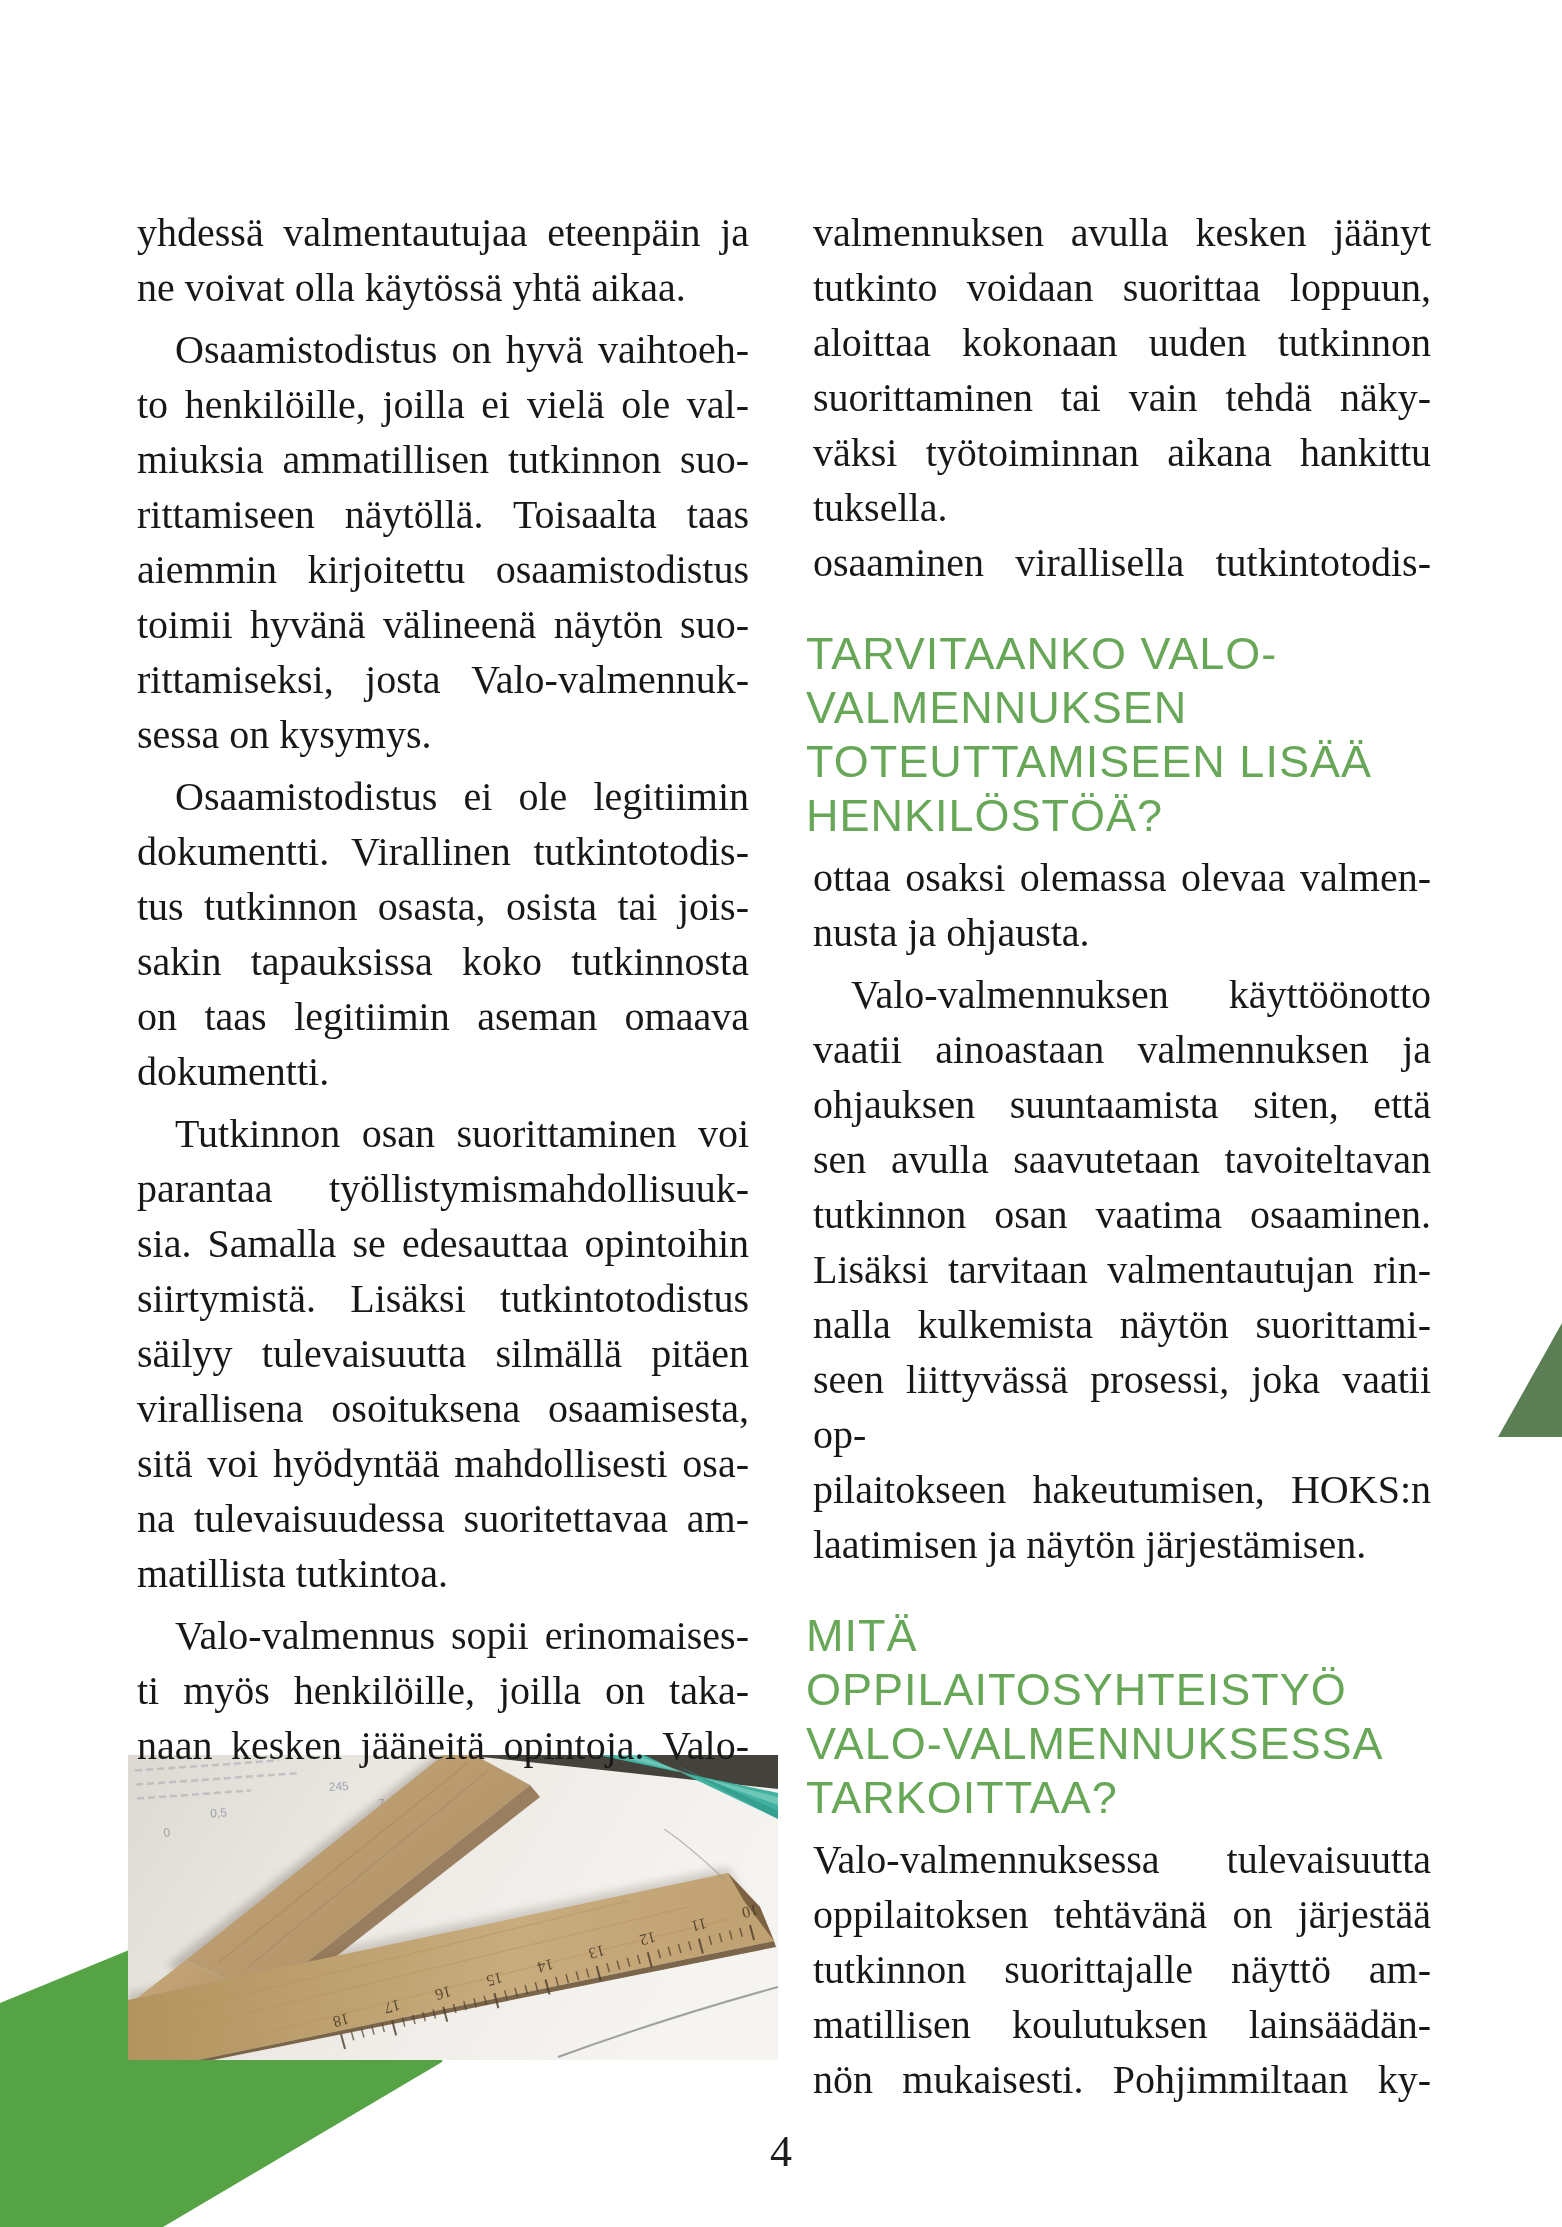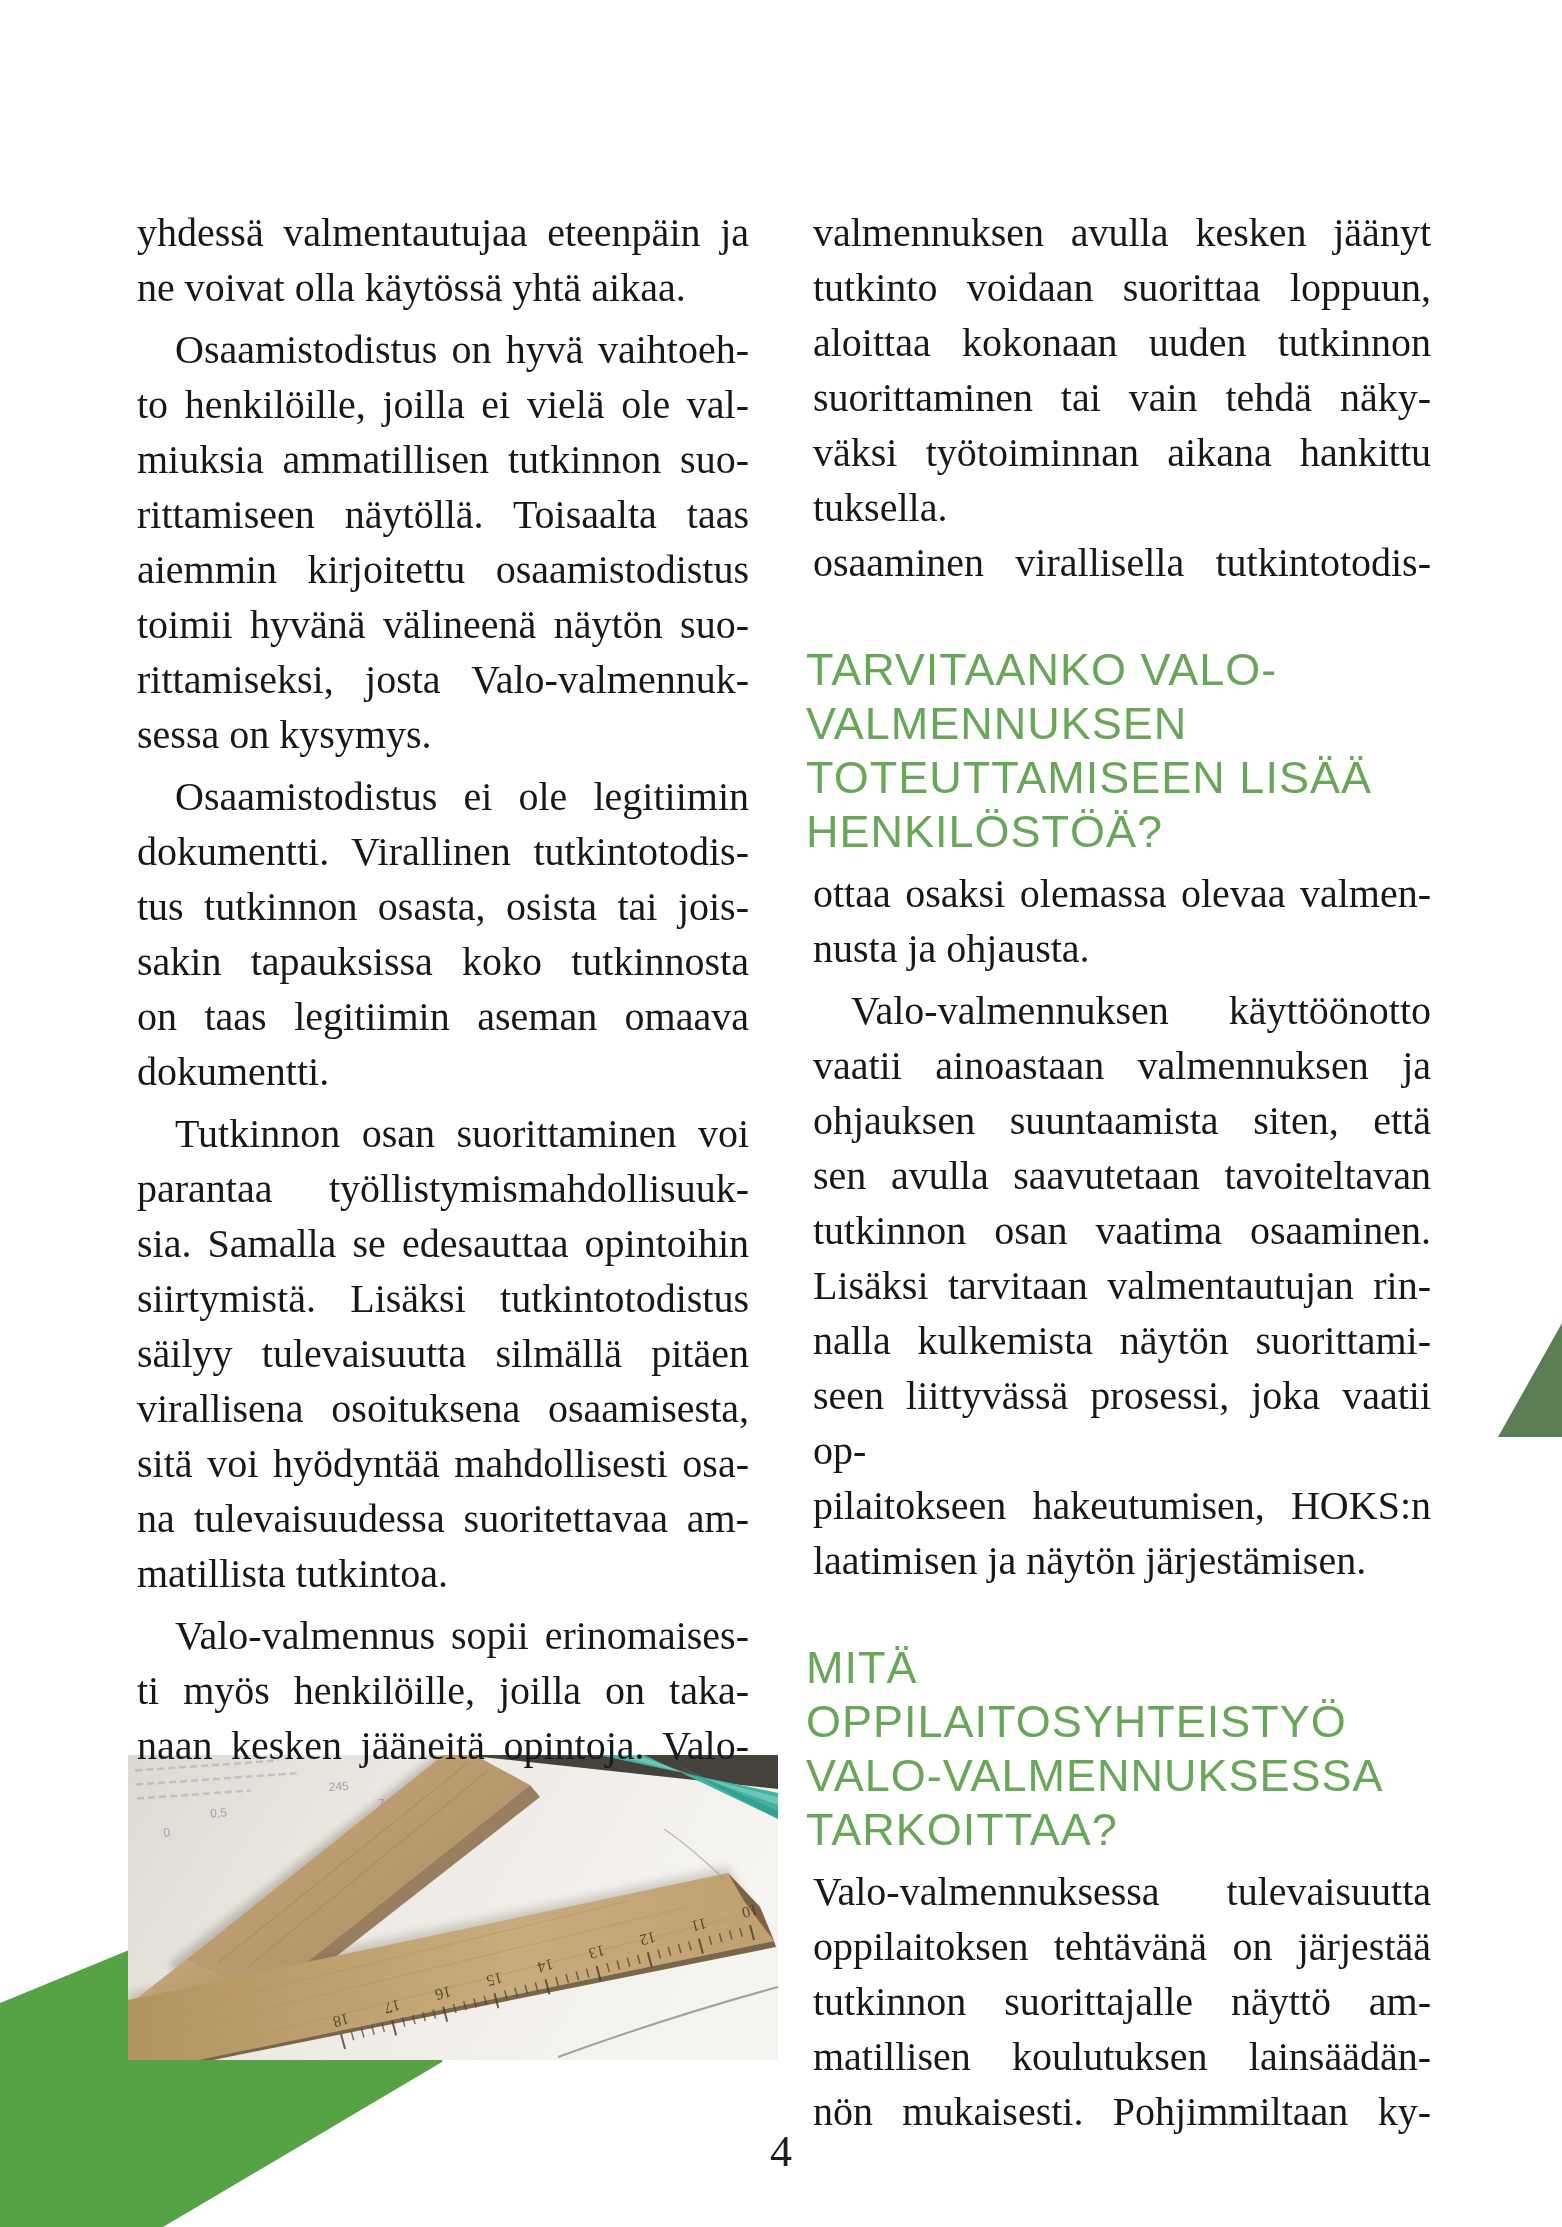--- a/index.html
+++ b/index.html
@@ -9,21 +9,21 @@
     margin:0 auto;
   }
   .deco-svg{position:absolute;left:0;top:0;width:1562px;height:2227px;z-index:1;}
   .col{position:absolute;top:198px;z-index:3;font-size:40px;line-height:55px;}
   .col-left{left:130px;width:626px;}
   .col-right{left:806px;width:632px;}
   .para{margin:7px;}
   .line{display:block;text-align:justify;text-align-last:justify;white-space:normal;}
   .line.flush{text-align:center;text-align-last:left;}
   .line.ind{text-indent:38px;}
-  .heading{margin-top:53px;}
+  .heading{margin-top:37px;}
   .heading .line{
     font-family:"Liberation Sans",sans-serif;font-weight:300;
     font-size:45px;line-height:54px;letter-spacing:1px;
     color:var(--green-heading,#67a757);
     text-align:left;text-align-last:left;
   }
   .photo{
     position:absolute;left:128px;top:1755px;width:650px;height:305px;
     z-index:2;overflow:hidden;
   }

